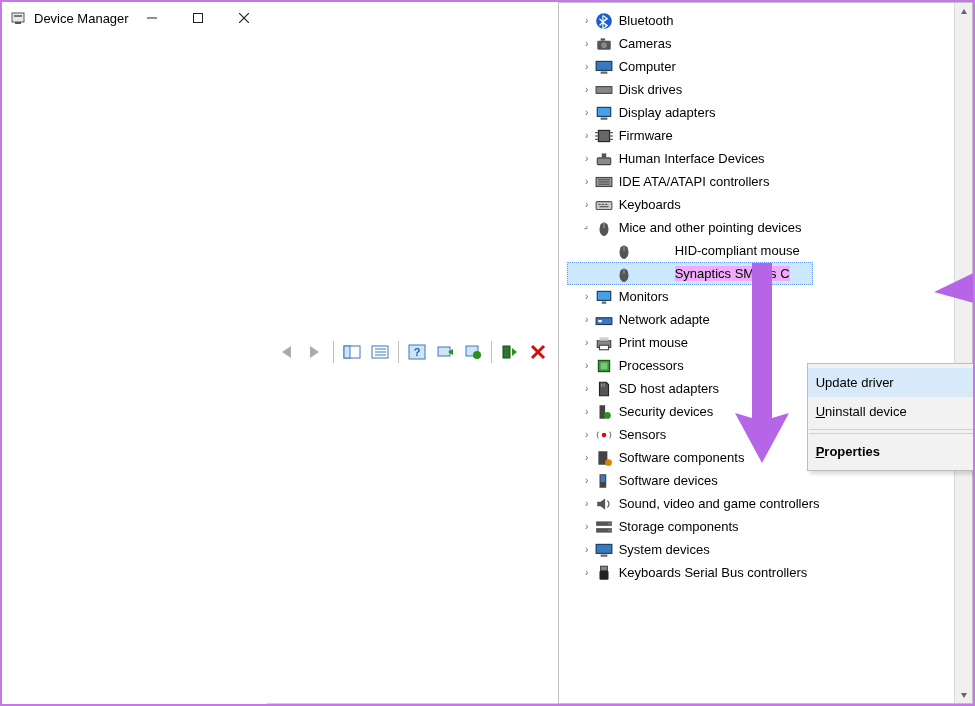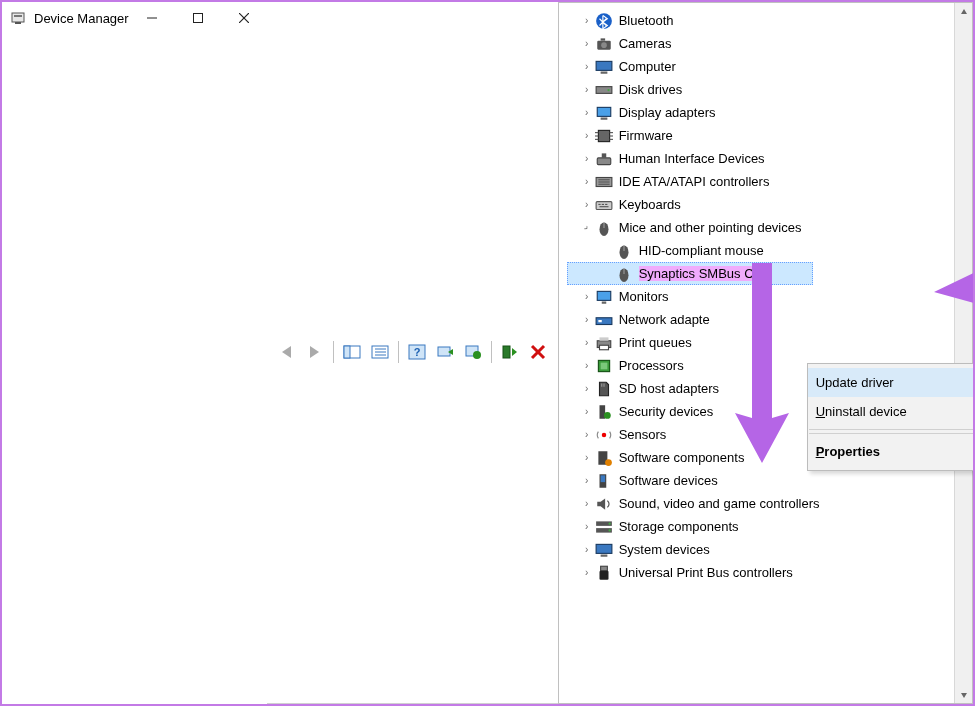--- a/index.html
+++ b/index.html
@@ -101,20 +101,21 @@
     text-align: center;
   }
   .tree-row {
     display: flex;
     align-items: center;
     height: 23px;
     padding-left: 14px;
   }
   .tree-row.child {
     padding-left: 46px;
+    gap: 36px;
   }
   .tree-row .icon {
     width: 18px; height: 16px;
     display: inline-flex;
     align-items: center; justify-content: center;
     margin: 0 6px 0 2px;
   }
   .tree-row.selected {
     background: #cce8ff;
     outline: 1px dotted #66a0ff;
@@ -432,21 +433,21 @@
 
       <div class="tree-row">
         <span class="tree-chevron">›</span>
         <span class="icon">
             <svg viewBox="0 0 16 16">
               <rect x="2" y="6" width="12" height="6" fill="#888" stroke="#444"></rect>
               <rect x="4" y="3" width="8" height="3" fill="#ccc"></rect>
               <rect x="4" y="10" width="8" height="4" fill="#fff" stroke="#444"></rect>
             </svg>
           </span>
-        <span class="label-span">Print queues</span>
+        <span class="label-span">Print mouse</span>
       </div>
 
       <div class="tree-row">
         <span class="tree-chevron">›</span>
         <span class="icon">
             <svg viewBox="0 0 16 16">
               <rect x="3" y="3" width="10" height="10" fill="#3a9a3a" stroke="#155015"></rect>
               <rect x="5" y="5" width="6" height="6" fill="#7ac87a"></rect>
             </svg>
           </span>
@@ -545,21 +546,21 @@
       </div>
 
       <div class="tree-row">
         <span class="tree-chevron">›</span>
         <span class="icon">
             <svg viewBox="0 0 16 16">
               <rect x="5" y="2" width="6" height="4" fill="#888" stroke="#444"></rect>
               <rect x="4" y="6" width="8" height="8" rx="1" fill="#222"></rect>
             </svg>
           </span>
-        <span class="label-span">Universal Print Bus controllers</span>
+        <span class="label-span">Keyboards Serial Bus controllers</span>
       </div>
 
     </div>
 
     <div class="scroll-track">
       <div class="scroll-arrow top">
           <svg width="8" height="8" viewBox="0 0 8 8">
             <polygon points="4,1 7,6 1,6" fill="#666"></polygon>
           </svg>
         </div>

